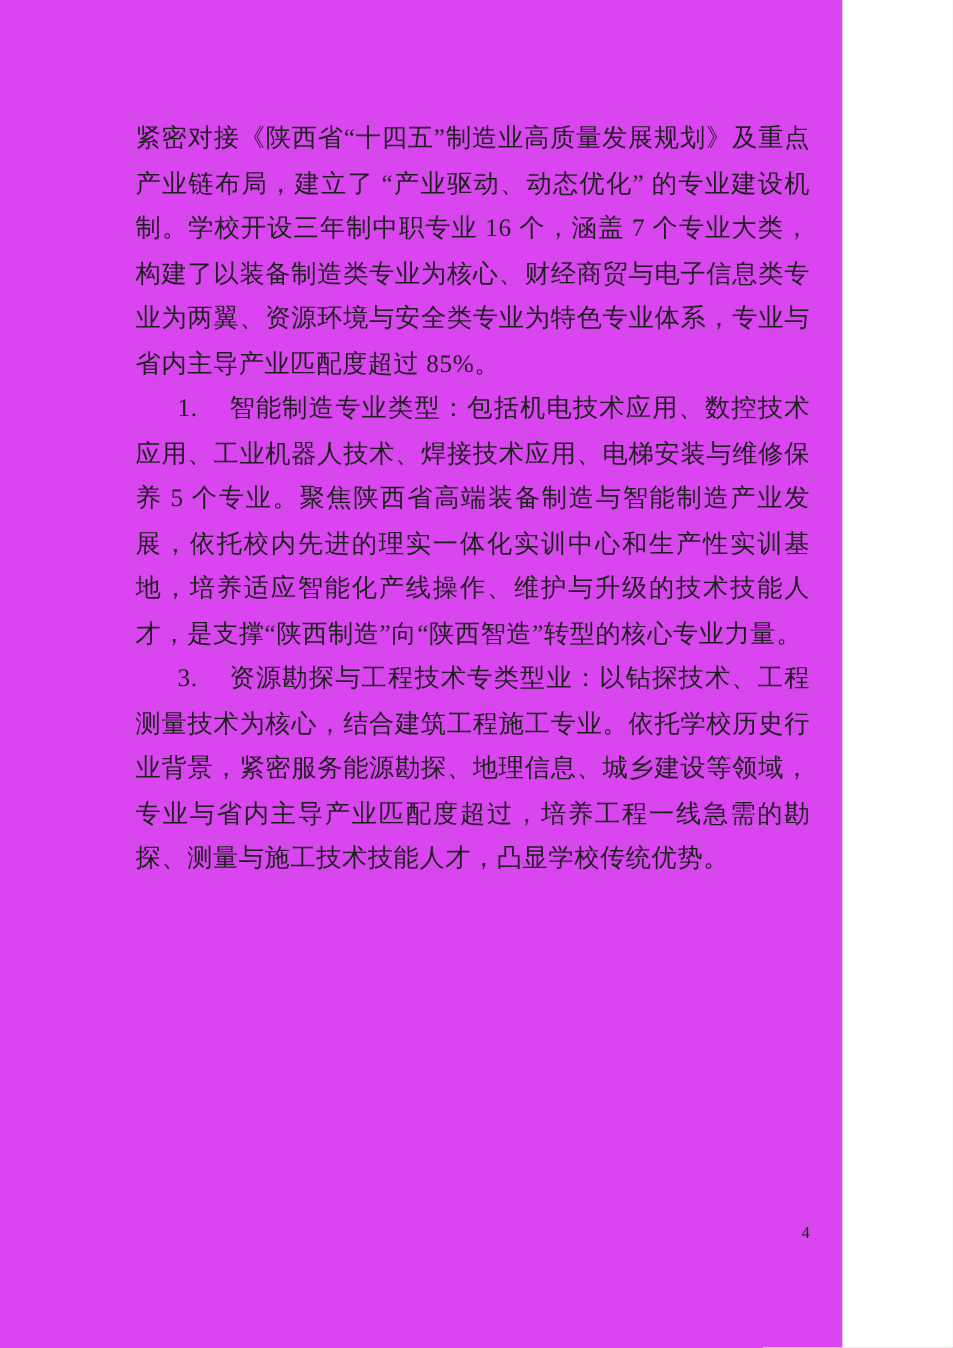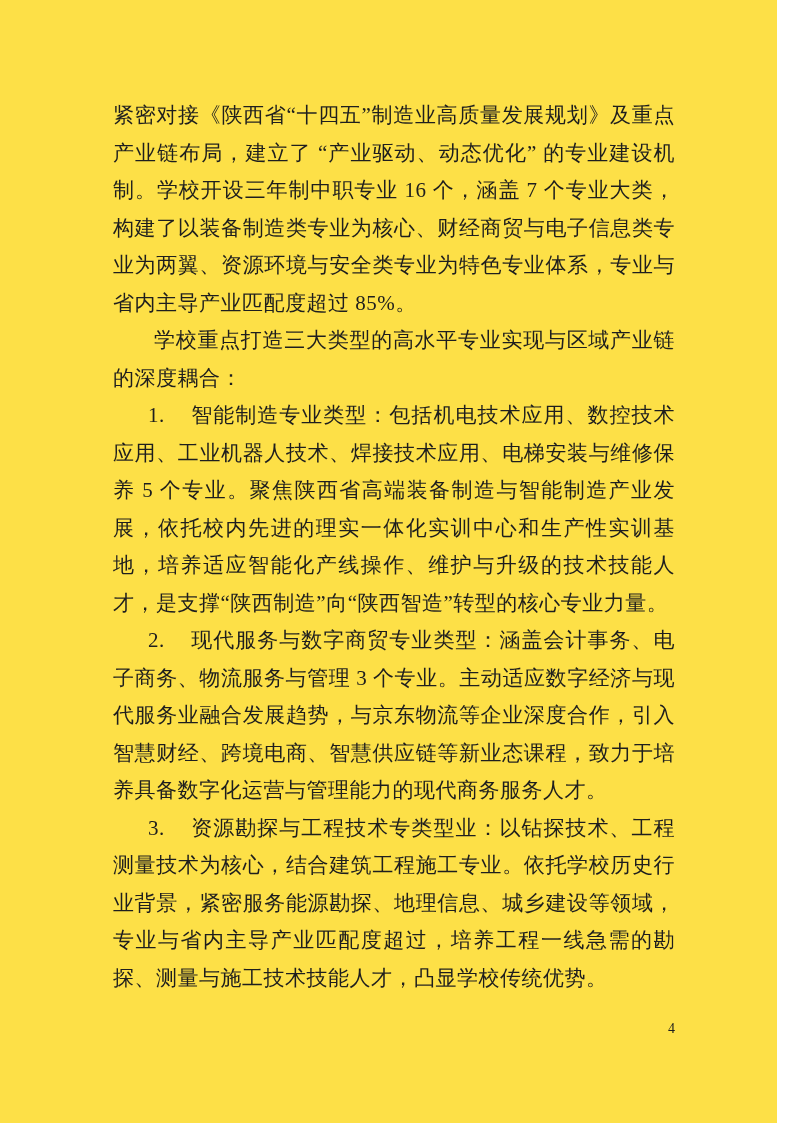--- a/index.html
+++ b/index.html
@@ -2,23 +2,23 @@
 <html><head>
 <meta charset="utf-8">
 <style>
   * { margin: 0; padding: 0; box-sizing: border-box; }
   html, body {
     background: #ffffff;
     font-family: "Liberation Serif", "DejaVu Serif", serif;
   }
   .page {
     position: relative;
-    width: 777px;
+    width: 702px;
     height: 1123px;
-    background: #fde047;
+    background: #d946ef;
     overflow: hidden;
   }
   .content {
     position: absolute;
     left: 113px;
     top: 97px;
     width: 562px;
     color: #1e1e1e;
     font-size: 21px;
     line-height: 37.5px;
@@ -41,21 +41,19 @@
     font-size: 14px;
     line-height: 18px;
   }
 </style>
 </head>
 <body>
 
 <div class="page">
   <div class="content">
     <p class="para continuation">紧密对接《陕西省“十四五”制造业高质量发展规划》及重点产业链布局，建立了 “产业驱动、动态优化” 的专业建设机制。学校开设三年制中职专业 16 个，涵盖 7 个专业大类，构建了以装备制造类专业为核心、财经商贸与电子信息类专业为两翼、资源环境与安全类专业为特色专业体系，专业与省内主导产业匹配度超过 85%。</p>
-    <p class="para first-indent">学校重点打造三大类型的高水平专业实现与区域产业链的深度耦合：</p>
     <p class="para numbered"><span class="list-num">1.</span><span>智能制造专业类型：包括机电技术应用、数控技术应用、工业机器人技术、焊接技术应用、电梯安装与维修保养 5 个专业。聚焦陕西省高端装备制造与智能制造产业发展，依托校内先进的理实一体化实训中心和生产性实训基地，培养适应智能化产线操作、维护与升级的技术技能人才，是支撑“陕西制造”向“陕西智造”转型的核心专业力量。</span></p>
-    <p class="para numbered"><span class="list-num">2.</span><span>现代服务与数字商贸专业类型：涵盖会计事务、电子商务、物流服务与管理 3 个专业。主动适应数字经济与现代服务业融合发展趋势，与京东物流等企业深度合作，引入智慧财经、跨境电商、智慧供应链等新业态课程，致力于培养具备数字化运营与管理能力的现代商务服务人才。</span></p>
     <p class="para numbered"><span class="list-num">3.</span><span>资源勘探与工程技术专类型业：以钻探技术、工程测量技术为核心，结合建筑工程施工专业。依托学校历史行业背景，紧密服务能源勘探、地理信息、城乡建设等领域，专业与省内主导产业匹配度超过，培养工程一线急需的勘探、测量与施工技术技能人才，凸显学校传统优势。</span></p>
   </div>
   <div class="footer">
     <span>4</span>
   </div>
 </div>
 
 </body></html>

